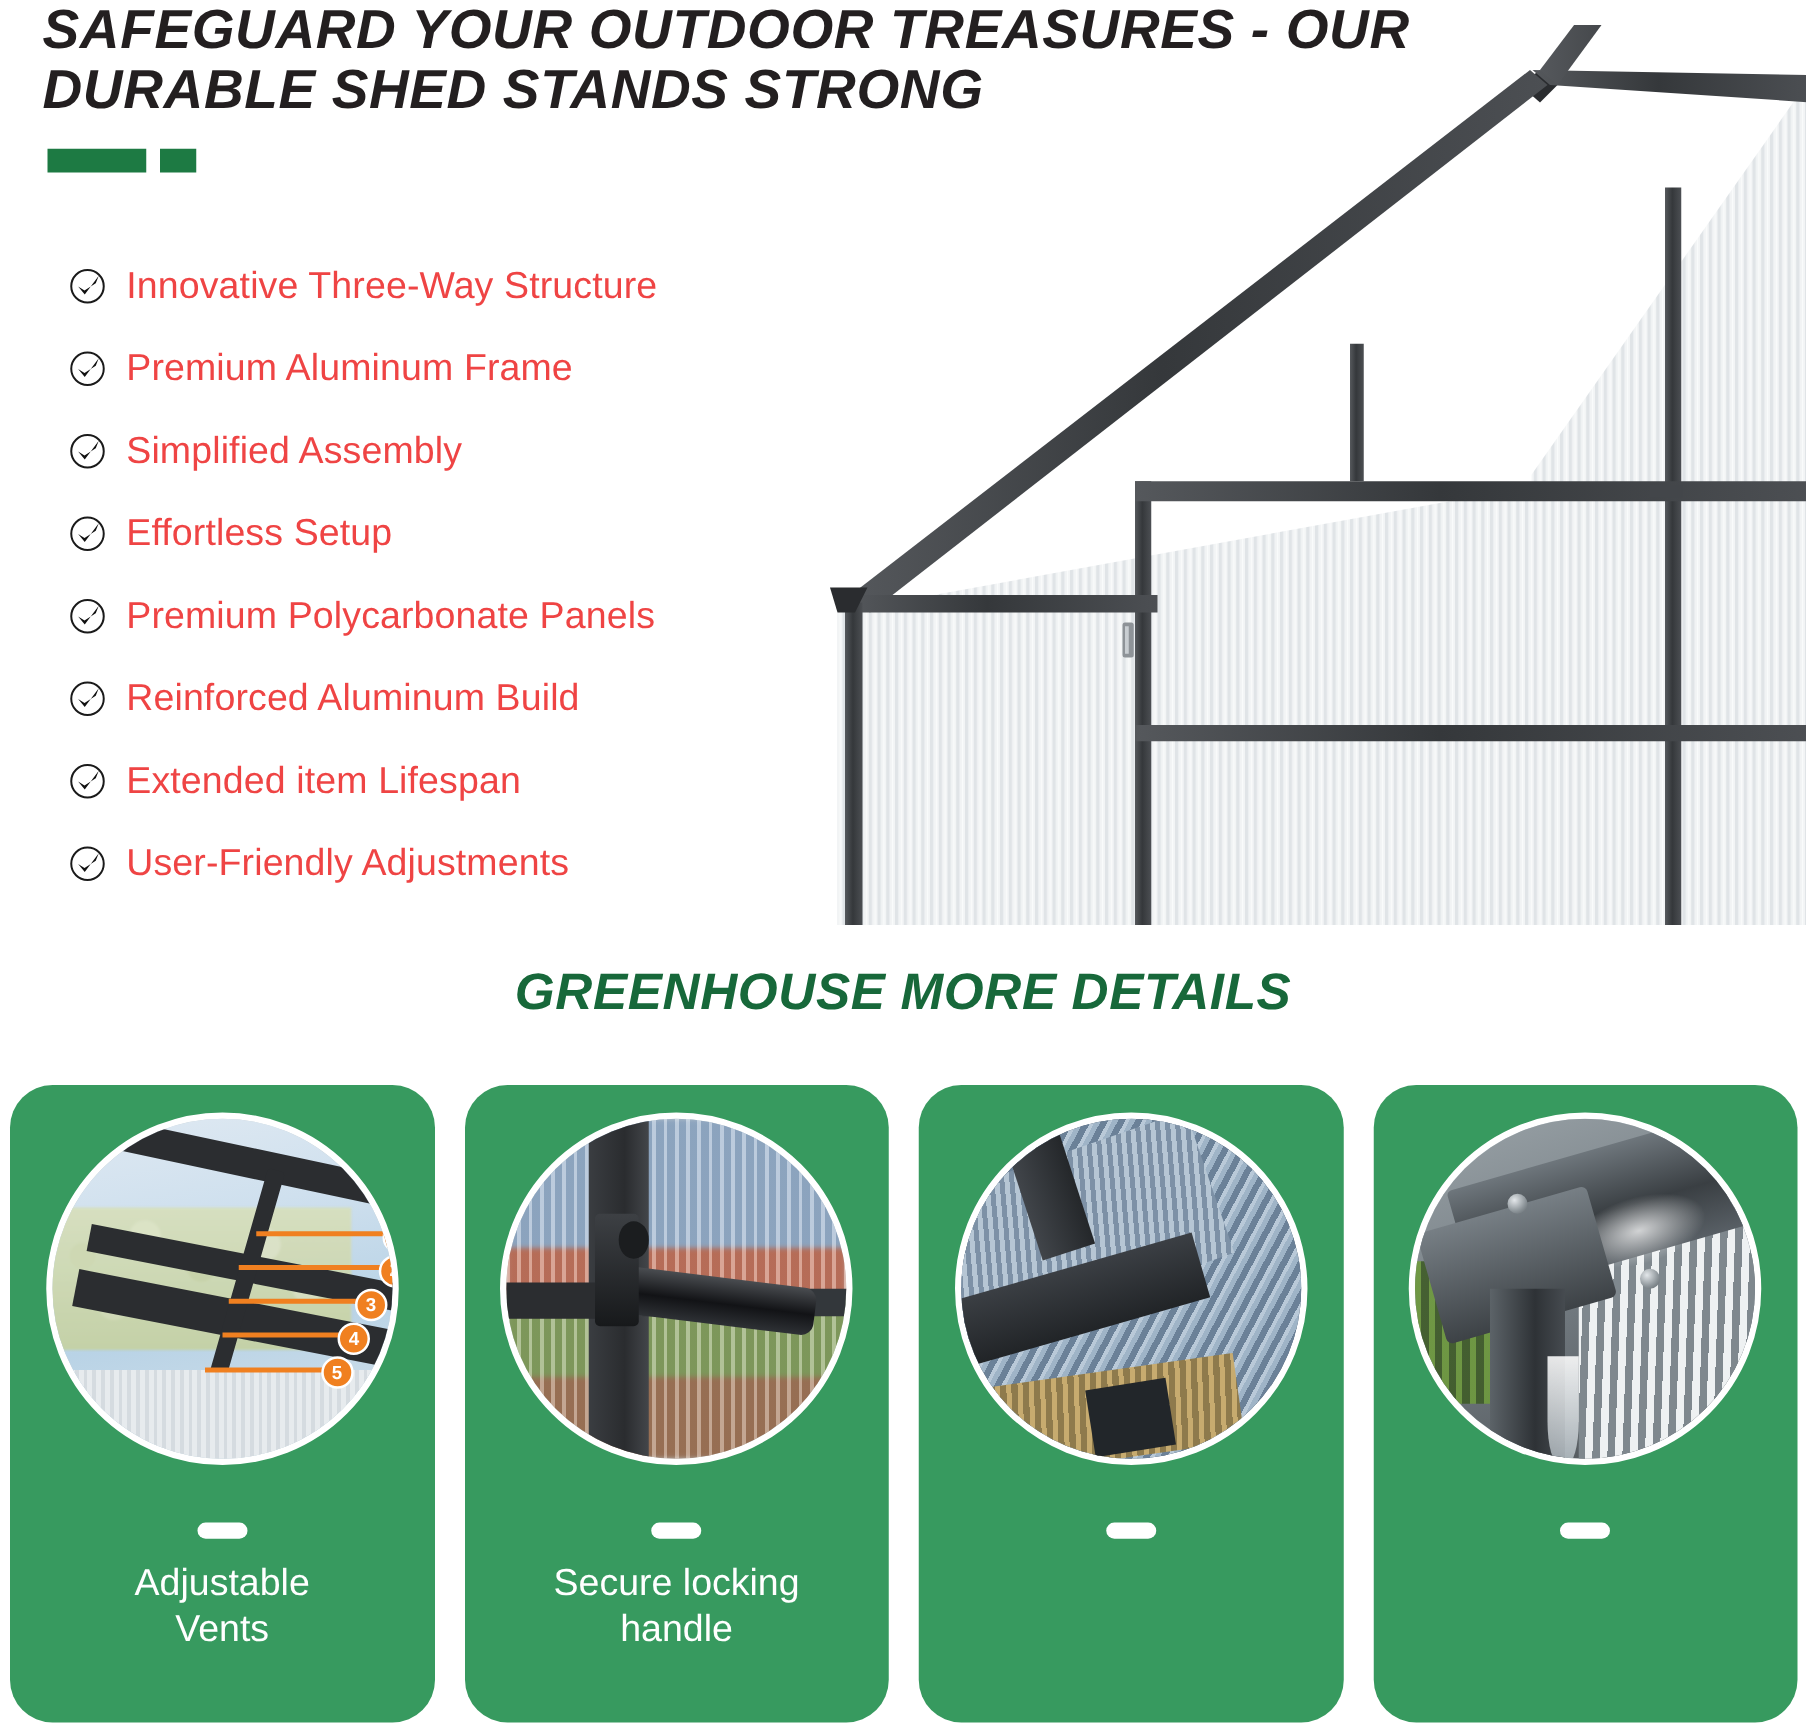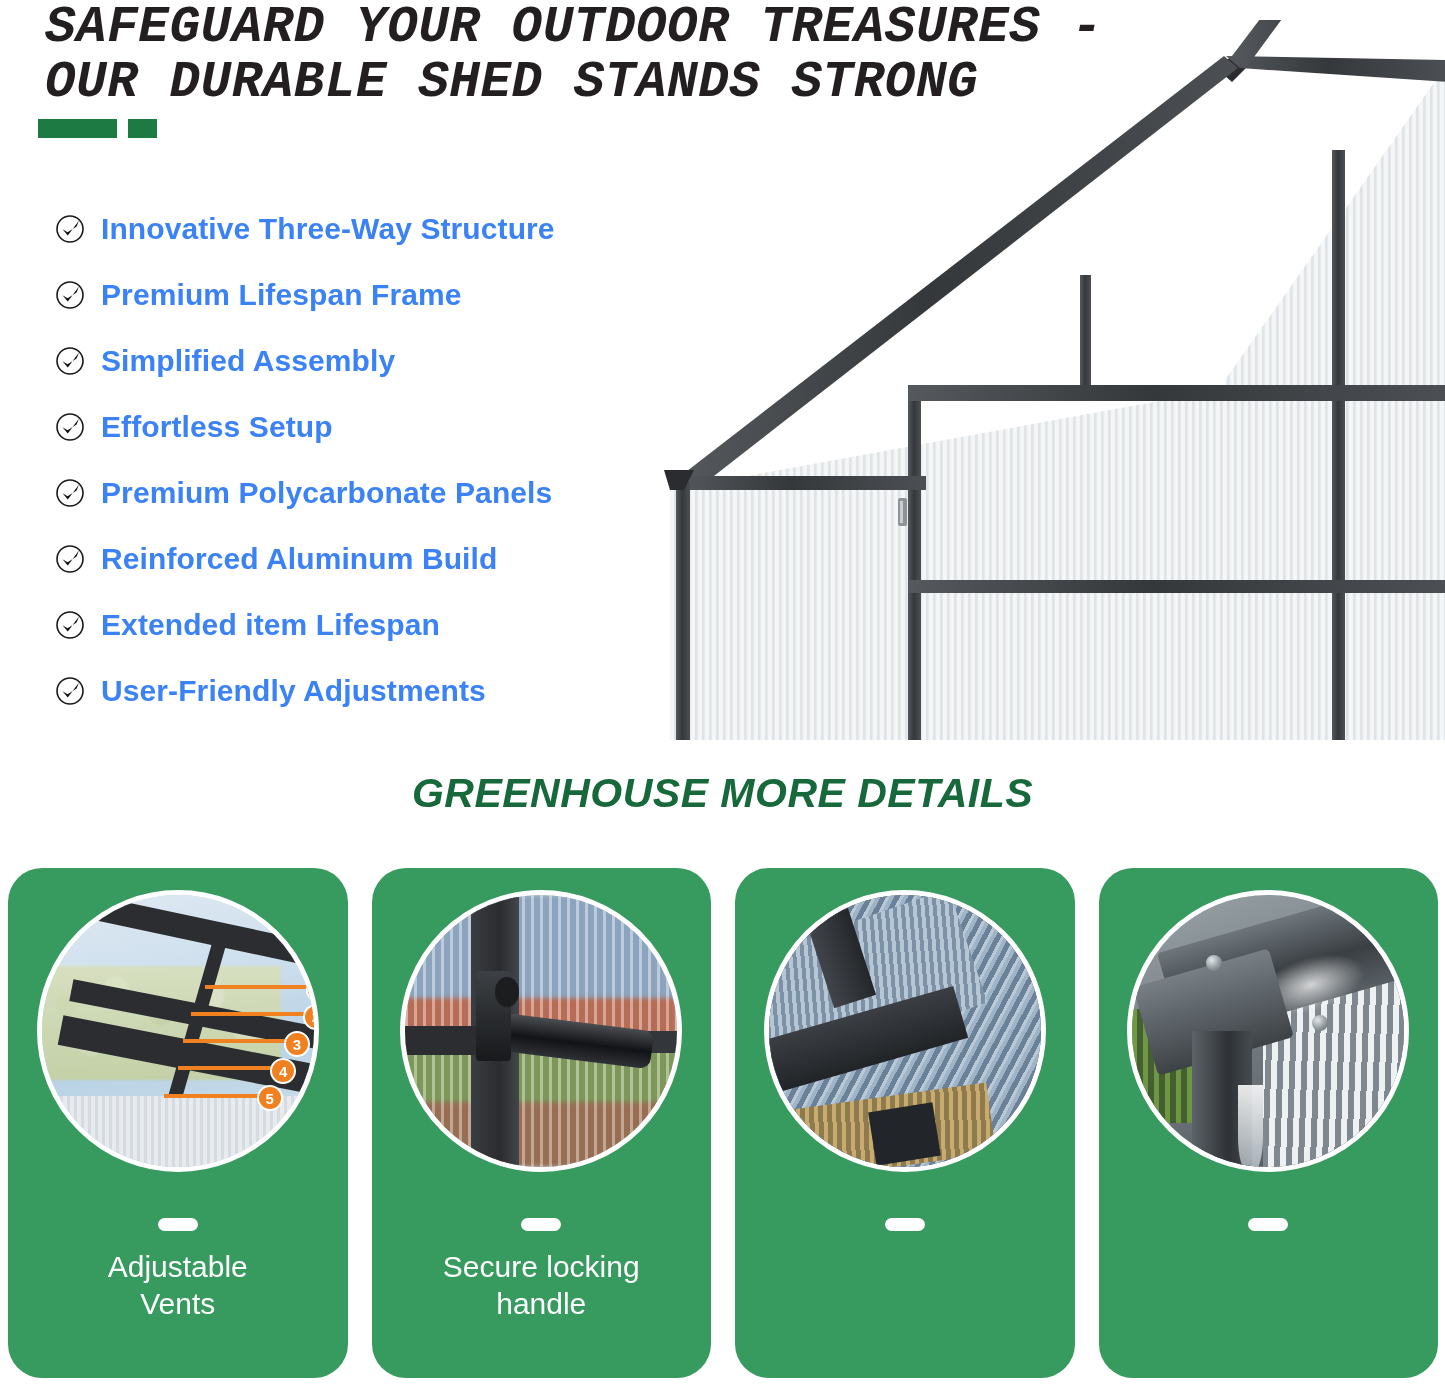--- a/index.html
+++ b/index.html
@@ -9,38 +9,37 @@
     font-family:"Liberation Sans", sans-serif;
     position:relative;
     overflow:hidden;
   }
 
   
   #top-section { position:absolute; left:0; top:0; width:1445px; height:760px; }
 
   #headline {
     position:absolute; left:34px; top:0px; width:1150px;
-    font-family:Liberation Mono, monospace;
-    font-size:51px; font-weight:bold; font-style:italic;
+    font-family:Liberation Sans, sans-serif;
+    font-size:44px; font-weight:bold; font-style:italic;
     letter-spacing:0.5px; line-height:1.08;
     color:#231f20;
-    margin-left:11px;
   }
 
   #accent-bars { position:absolute; left:38px; top:119px; display:flex; gap:11px; }
   .accent-bar { height:19px; background:#1d7a43; }
   .accent-bar.long { width:79px; }
   .accent-bar.short { width:29px; }
 
   #feature-list { position:absolute; left:55px; top:196px; width:640px; }
   .feature-row { display:flex; align-items:center; height:66px; }
   .check-icon { width:30px; height:30px; flex:0 0 30px; position:relative; margin-right:16px; }
   .check-icon svg { display:block; width:30px; height:30px; }
   .feature-label {
-    font-size:30px; color:#3b82f6; font-weight:700;
+    font-size:30px; color:#ef4444; font-weight:400;
     letter-spacing:0.1px; white-space:nowrap;
   }
 
   
   #greenhouse { position:absolute; left:660px; top:20px; width:790px; height:720px; }
   #greenhouse svg { display:block; }
 
   
   #details-heading {
     position:absolute; left:0; top:770px; width:1445px;
@@ -199,21 +198,21 @@
       <span class="feature-label">Innovative Three-Way Structure</span>
     </div>
 
     <div class="feature-row">
       <span class="check-icon">
         <svg viewBox="0 0 30 30">
             <circle cx="15" cy="15" r="13" fill="none" stroke="#1a1a1a" stroke-width="1.6"></circle>
             <path d="M7.5 15.2 L12.8 21.5 L24 6.6 L21.6 12.6 L12.6 18.3 Z" fill="#111"></path>
           </svg>
       </span>
-      <span class="feature-label">Premium Lifespan Frame</span>
+      <span class="feature-label">Premium Aluminum Frame</span>
     </div>
 
     <div class="feature-row">
       <span class="check-icon">
         <svg viewBox="0 0 30 30">
             <circle cx="15" cy="15" r="13" fill="none" stroke="#1a1a1a" stroke-width="1.6"></circle>
             <path d="M7.5 15.2 L12.8 21.5 L24 6.6 L21.6 12.6 L12.6 18.3 Z" fill="#111"></path>
           </svg>
       </span>
       <span class="feature-label">Simplified Assembly</span>

